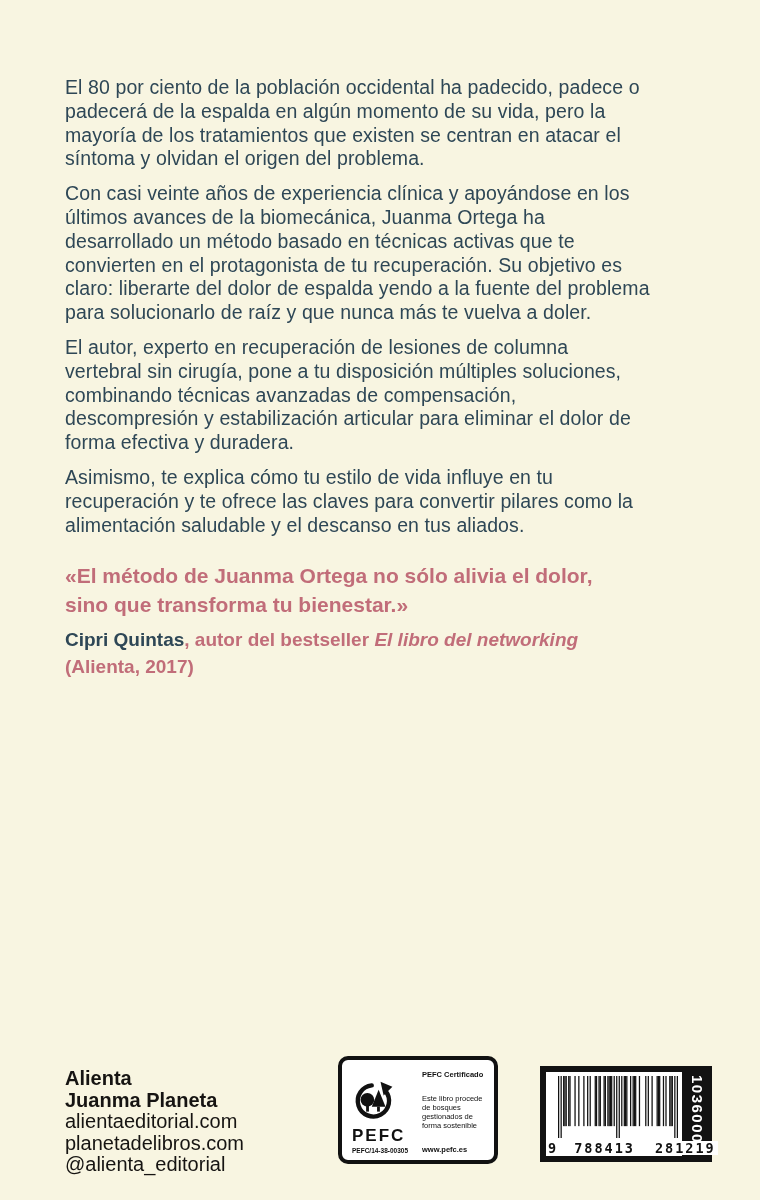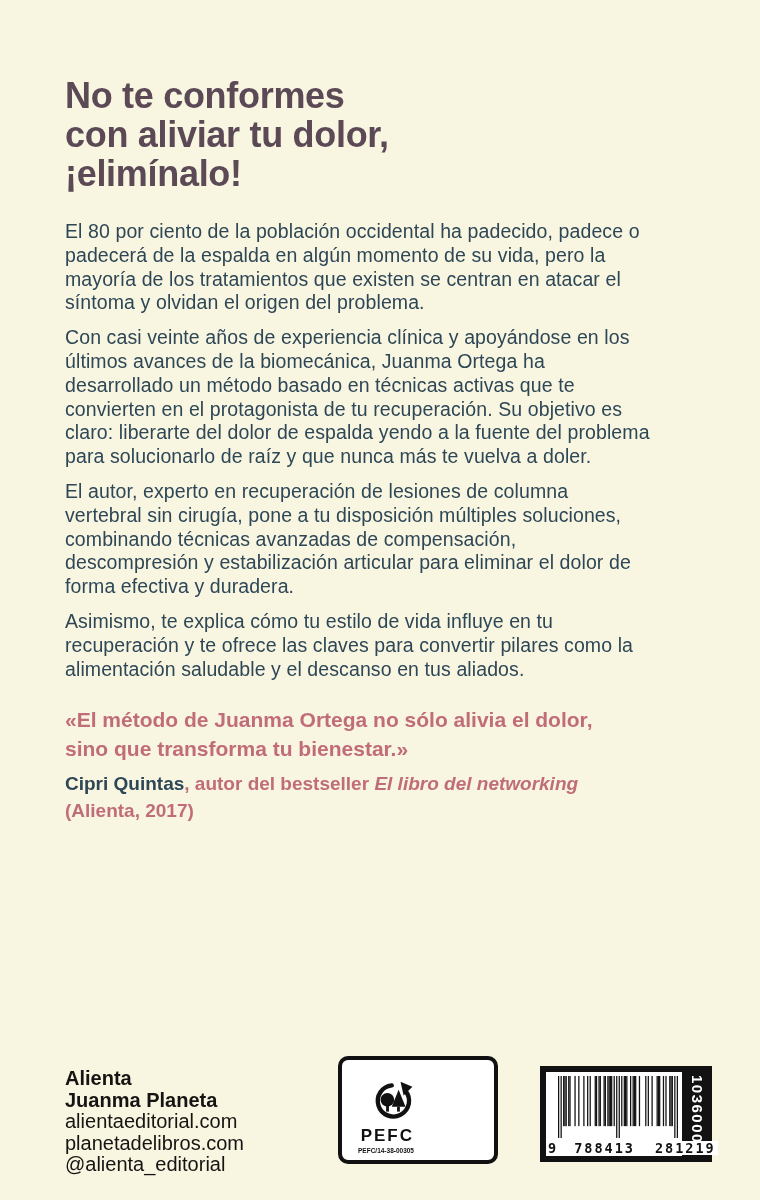--- a/index.html
+++ b/index.html
@@ -62,21 +62,21 @@
   .pefc-box{
     position:absolute;left:338px;top:0;
     width:134px;height:86px;
     background:#ffffff;
     border:4px solid #111;
     border-radius:10px;
     padding:8px 8px 6px 10px;
     display:flex;gap:8px;
   }
   .pefc-left{
-    width:62px;display:flex;flex-direction:column;align-items:flex-end;justify-content:flex-end;
+    width:62px;display:flex;flex-direction:column;align-items:flex-start;justify-content:flex-end;
   }
   .pefc-word{
     font-weight:700;font-size:17px;letter-spacing:2px;color:#111;line-height:17px;margin-top:2px;
   }
   .pefc-cert{
     font-size:6.5px;color:#111;margin-top:3px;white-space:nowrap;font-weight:700;
   }
   .pefc-right{
     flex:1;display:flex;flex-direction:column;justify-content:space-between;
     font-size:7.5px;line-height:9px;color:#111;padding-top:2px;
@@ -114,25 +114,20 @@
     font-family:"Liberation Sans",sans-serif;
   }
 </style>
 </head>
 <body>
 
 <div class="page">
 
   <div class="content">
 
-    <div class="title">
-      <div>No te conformes</div>
-      <div>con aliviar tu dolor,</div>
-      <div>¡elimínalo!</div>
-    </div>
 
     <div class="body-copy">
       <p>El 80 por ciento de la población occidental ha padecido, padece o padecerá de la espalda en algún momento de su vida, pero la mayoría de los tratamientos que existen se centran en atacar el síntoma y olvidan el origen del problema.</p>
       <p>Con casi veinte años de experiencia clínica y apoyándose en los últimos avances de la biomecánica, Juanma Ortega ha desarrollado un método basado en técnicas activas que te convierten en el protagonista de tu recuperación. Su objetivo es claro: liberarte del dolor de espalda yendo a la fuente del problema para solucionarlo de raíz y que nunca más te vuelva a doler.</p>
       <p>El autor, experto en recuperación de lesiones de columna vertebral sin cirugía, pone a tu disposición múltiples soluciones, combinando técnicas avanzadas de compensación, descompresión y estabilización articular para eliminar el dolor de forma efectiva y duradera.</p>
       <p>Asimismo, te explica cómo tu estilo de vida influye en tu recuperación y te ofrece las claves para convertir pilares como la alimentación saludable y el descanso en tus aliados.</p>
     </div>
 
     <div class="quote-block">
       <div class="quote-line">«El método de Juanma Ortega no sólo alivia el dolor,</div>
@@ -162,20 +157,25 @@
             <path d="M30 7 a25 25 0 1 0 22 9" fill="none" stroke="#111" stroke-width="7" stroke-linecap="round"></path>
             <polygon points="44,1 63,9 49,23" fill="#111"></polygon>
             <circle cx="23" cy="30" r="11" fill="#111"></circle>
             <rect x="21" y="38" width="4.5" height="11" fill="#111"></rect>
             <polygon points="41,14 52,41 30,41" fill="#111"></polygon>
             <rect x="38.5" y="41" width="4.5" height="8" fill="#111"></rect>
           </svg>
         </span>
         <div class="pefc-word">PEFC</div>
         <div class="pefc-cert">PEFC/14-38-00305</div>
+      </div>
+      <div class="pefc-right">
+        <div class="cert-label">PEFC Certificado</div>
+        <div>Este libro procede de bosques gestionados de forma sostenible</div>
+        <div class="url">www.pefc.es</div>
       </div>
     </div>
 
     <div class="barcode-box">
       <div class="barcode-white">
         <svg class="barcode-bars" viewBox="0 0 95 68" preserveAspectRatio="none" aria-hidden="true">
             <rect x="0" y="0" width="1" height="68" fill="#111"></rect>
             <rect x="2" y="0" width="1" height="68" fill="#111"></rect>
             <rect x="4" y="0" width="1" height="55" fill="#111"></rect>
             <rect x="5" y="0" width="1" height="55" fill="#111"></rect>

